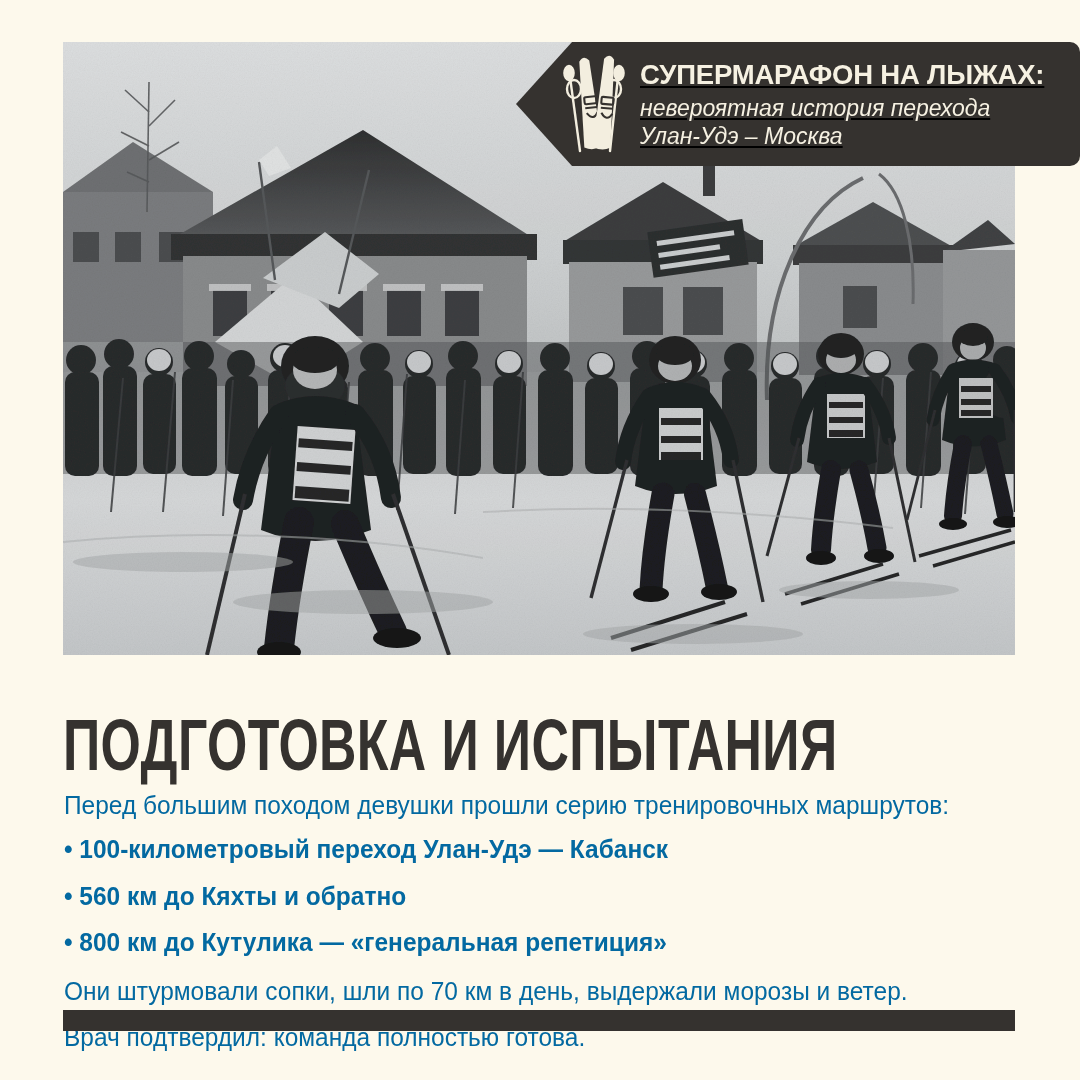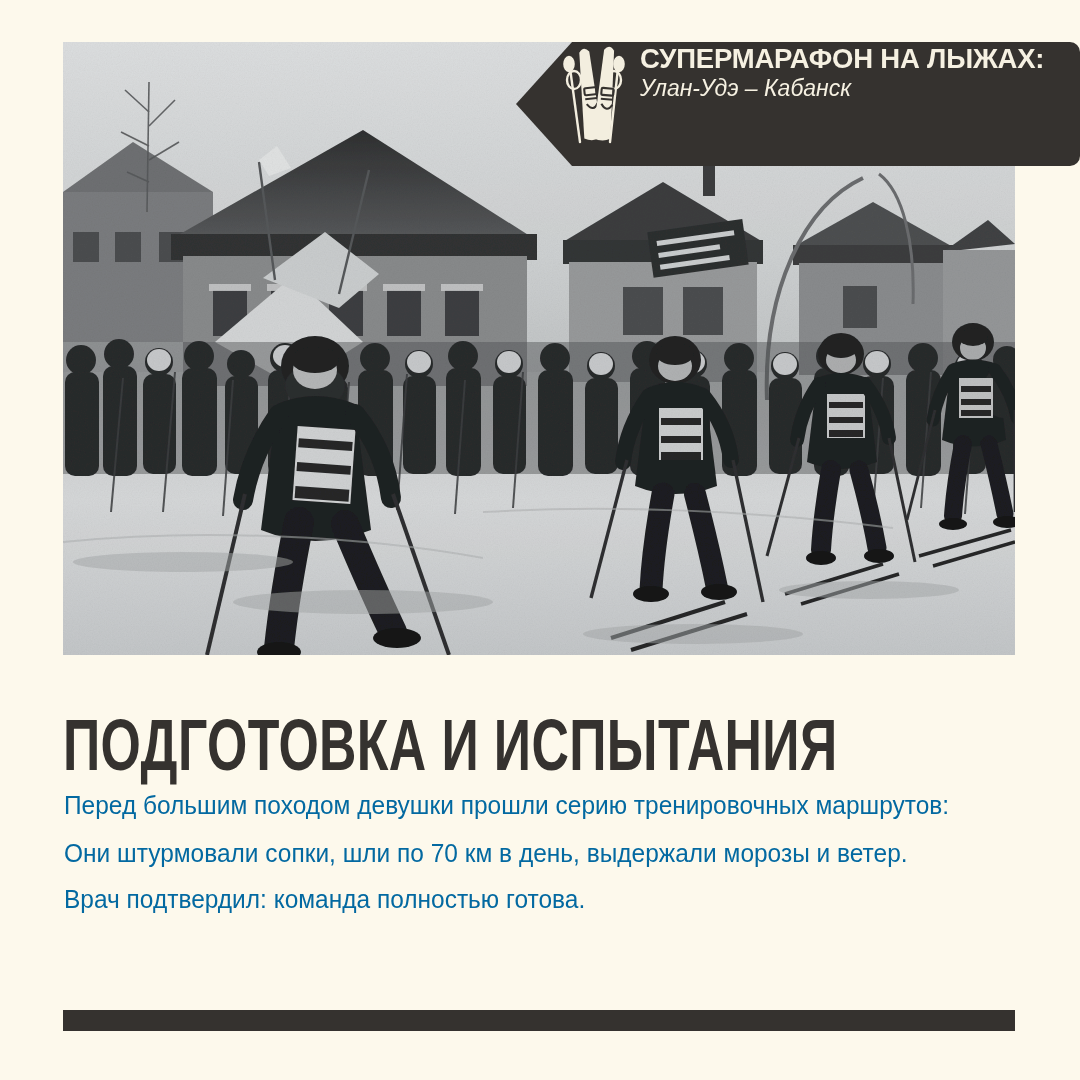--- a/index.html
+++ b/index.html
@@ -37,21 +37,23 @@
     background: #35322f;
     -webkit-clip-path: polygon(0 62px, 56px 0, 100% 0, 100% 100%, 56px 100%);
     clip-path: polygon(0 62px, 56px 0, 100% 0, 100% 100%, 56px 100%);
     border-top-right-radius: 10px;
     border-bottom-right-radius: 10px;
   }
   .banner-inner {
     position: absolute;
     inset: 0;
     display: flex;
+    align-items: center;
     padding-left: 42px;
+    text-decoration: underline;
   }
   .ski-icon { flex: 0 0 auto; width: 72px; height: 106px; margin-right: 10px; }
   .banner-text { flex: 1 1 auto; padding-top: 2px; }
   .banner-title {
     color: #f6f1e2;
     font-size: 27.5px;
     font-weight: bold;
     letter-spacing: -0.2px;
     line-height: 1.1;
     white-space: nowrap;
@@ -481,30 +483,42 @@
           <g fill="none" stroke="#35322f" stroke-width="2.1">
             <rect x="43" y="46" width="12" height="7" rx="1.4"></rect>
             <path d="M43 57 h12"></path>
             <path d="M44 62 q6 9 11 0"></path>
           </g>
         </g>
       </svg>
     </span>
     <span class="banner-text">
       <div class="banner-title">СУПЕРМАРАФОН НА ЛЫЖАХ:</div>
-      <div class="banner-sub" style="margin-top:0">Улан-Удэ – Кабанск</div>
+      <div class="banner-sub">невероятная история перехода</div>
+      <div class="banner-sub" style="margin-top:0">Улан-Удэ – Москва</div>
     </span>
   </div>
 </div>
 
 <h1 class="heading">ПОДГОТОВКА И ИСПЫТАНИЯ</h1>
 
 <div class="content">
   <p class="lead">Перед большим походом девушки прошли серию тренировочных маршрутов:</p>
 
+  <ul class="bullets">
+    <li>
+      <span class="dot">•</span><span>100-километровый переход Улан-Удэ — Кабанск</span>
+    </li>
+    <li>
+      <span class="dot">•</span><span>560 км до Кяхты и обратно</span>
+    </li>
+    <li>
+      <span class="dot">•</span><span>800 км до Кутулика — «генеральная репетиция»</span>
+    </li>
+  </ul>
 
   <div class="outro">
     <p>Они штурмовали сопки, шли по 70 км в день, выдержали морозы и ветер.</p>
     <p>Врач подтвердил: команда полностью готова.</p>
   </div>
 </div>
 
 <div class="bottom-bar"></div>
 
 </body></html>

